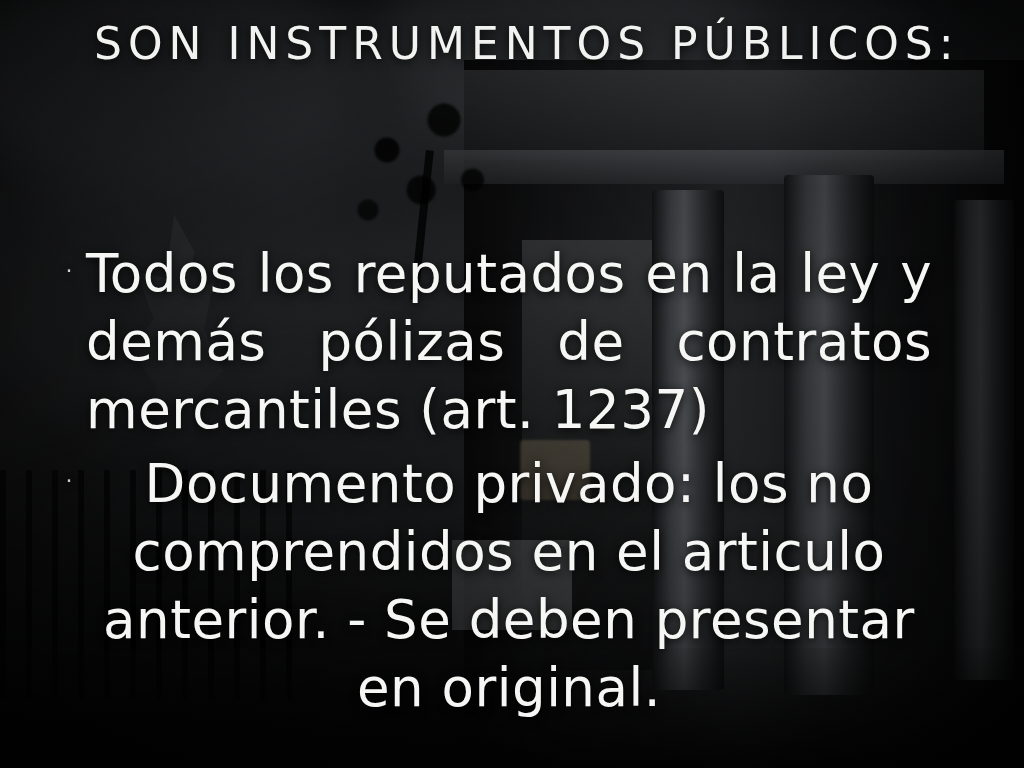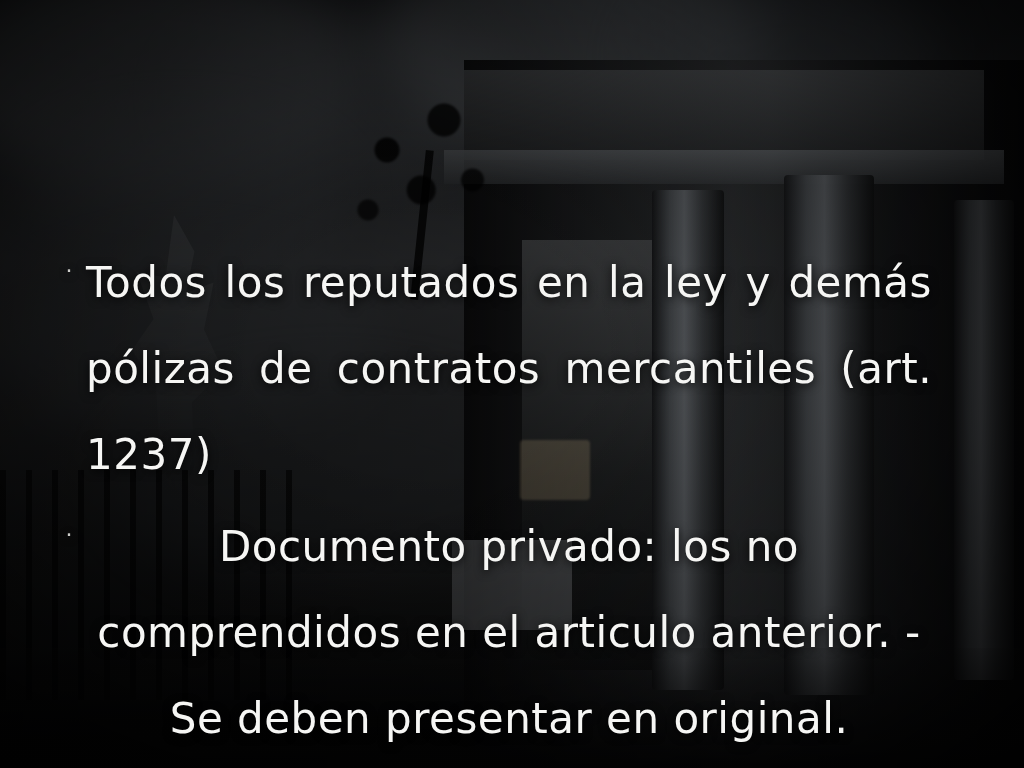--- a/index.html
+++ b/index.html
@@ -216,22 +216,22 @@
     color: #cfcfcc;
     font-size: 22px;
     line-height: 62px;
     text-align: center;
     text-shadow: 0 2px 8px rgba(0,0,0,.9);
   }
   .bullet-text {
     flex: 1 1 auto;
     color: #f6f6f4;
     font-family: "DejaVu Sans", sans-serif;
-    font-size: 42px;
-    line-height: 86px;
+    font-size: 53px;
+    line-height: 68px;
     font-weight: 400;
     letter-spacing: .5px;
     text-align: justify;
     text-shadow: 0 2px 10px rgba(0,0,0,.9);
   }
   .bullet-text.no-justify { text-align: center; }
 </style>
 </head>
 <body>
 
@@ -261,20 +261,21 @@
     <div class="statue"></div>
     <div class="fence"></div>
     <div class="ground"></div>
   </div>
 
   <div class="scrim"></div>
   <div class="vignette"></div>
 
   <div class="content">
 
+    <div class="title">Son instrumentos públicos:</div>
 
     <div class="bullets">
 
       <div class="bullet-row">
         <span class="bullet-dot">·</span>
         <span class="bullet-text">Todos los reputados en la ley y demás pólizas de contratos mercantiles (art. 1237)</span>
       </div>
 
       <div class="bullet-row">
         <span class="bullet-dot">·</span>

